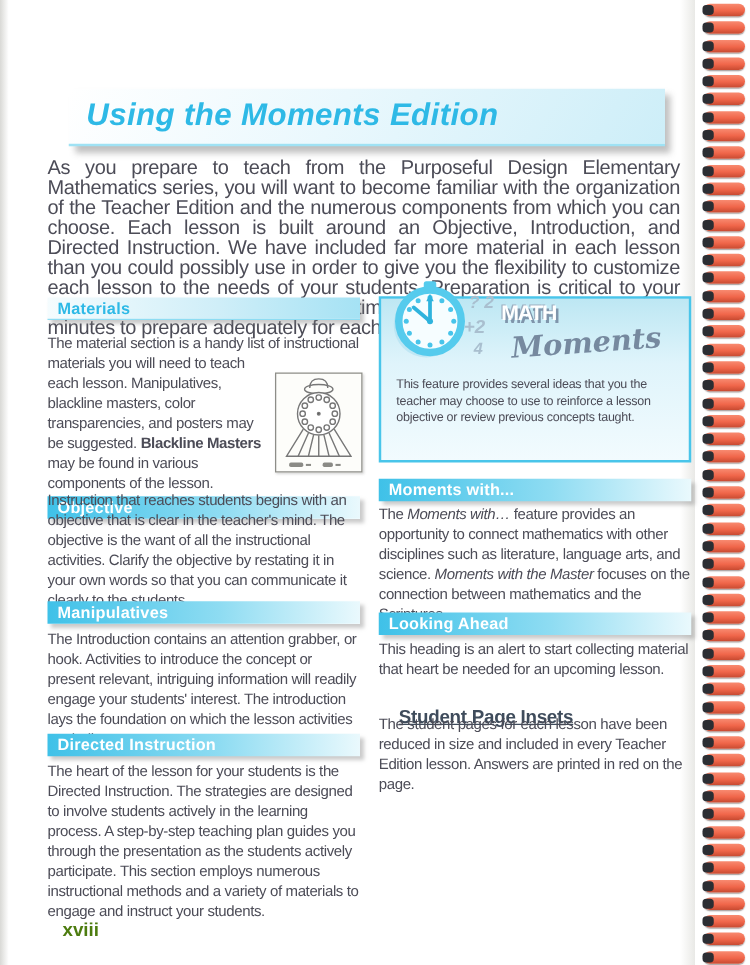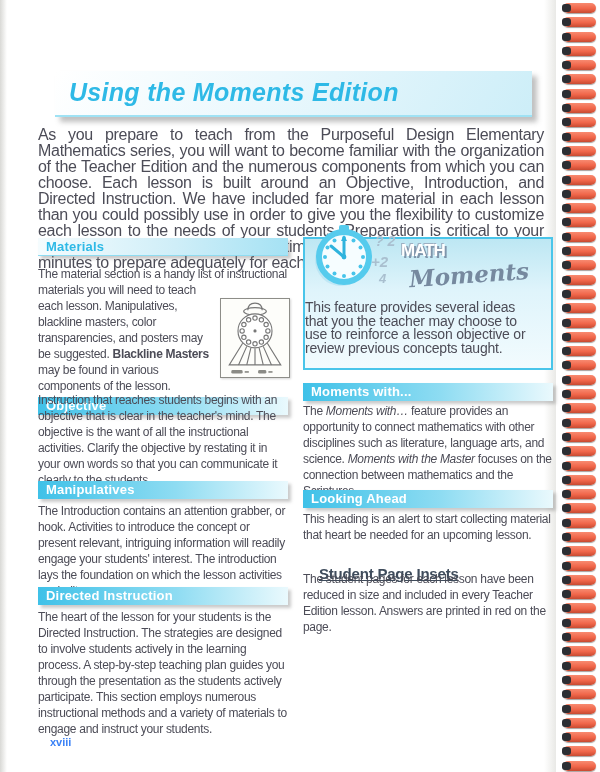--- a/index.html
+++ b/index.html
@@ -58,27 +58,27 @@
   .mm-clock{position:absolute;left:6px;top:-16px;}
   .mm-sym{position:absolute;font-weight:bold;color:#a9bfcf;font-style:italic;}
   .mm-sym.s0{left:70px;top:-6px;font-size:14px;}
   .mm-sym.s1{left:66px;top:14px;font-size:15px;}
   .mm-sym.s2{left:74px;top:32px;font-size:13px;}
   .mm-math{position:absolute;left:96px;top:2px;font-weight:900;font-size:17px;
     letter-spacing:-1px;color:#ffffff;text-shadow:2px 2px 0 #7f95ab,-1px -1px 0 #9db0c2;}
   .mm-moments{position:absolute;left:104px;top:22px;font-family:"DejaVu Serif",serif;
     font-style:italic;font-weight:bold;font-size:23px;color:#76899f;
     transform:rotate(-4deg);}
-  .mm-desc{position:absolute;left:0;top:62px;width:228px;margin:0;
-    font-size:14px;line-height:13.6px;letter-spacing:-.2px;}
+  .mm-desc{position:absolute;left:12px;top:62px;width:228px;margin:0;
+    font-size:10px;line-height:13.6px;letter-spacing:-.2px;}
   
   .insets-h{position:absolute;left:0;margin:16px;font-size:15px;font-weight:bold;
     color:#3f4c5c;letter-spacing:-.2px;text-decoration:underline;}
   .page-number{position:absolute;left:50px;top:736px;font-weight:bold;
-    font-size:11px;color:#3b82f6;}
+    font-size:15px;color:#4d7c0f;}
   i{font-style:italic;}
   b{font-weight:bold;}
 </style>
 </head>
 <body>
 
 <div class="edge-left"></div>
 <div class="edge-paper-right"></div>
 
 <div class="title-bar">

